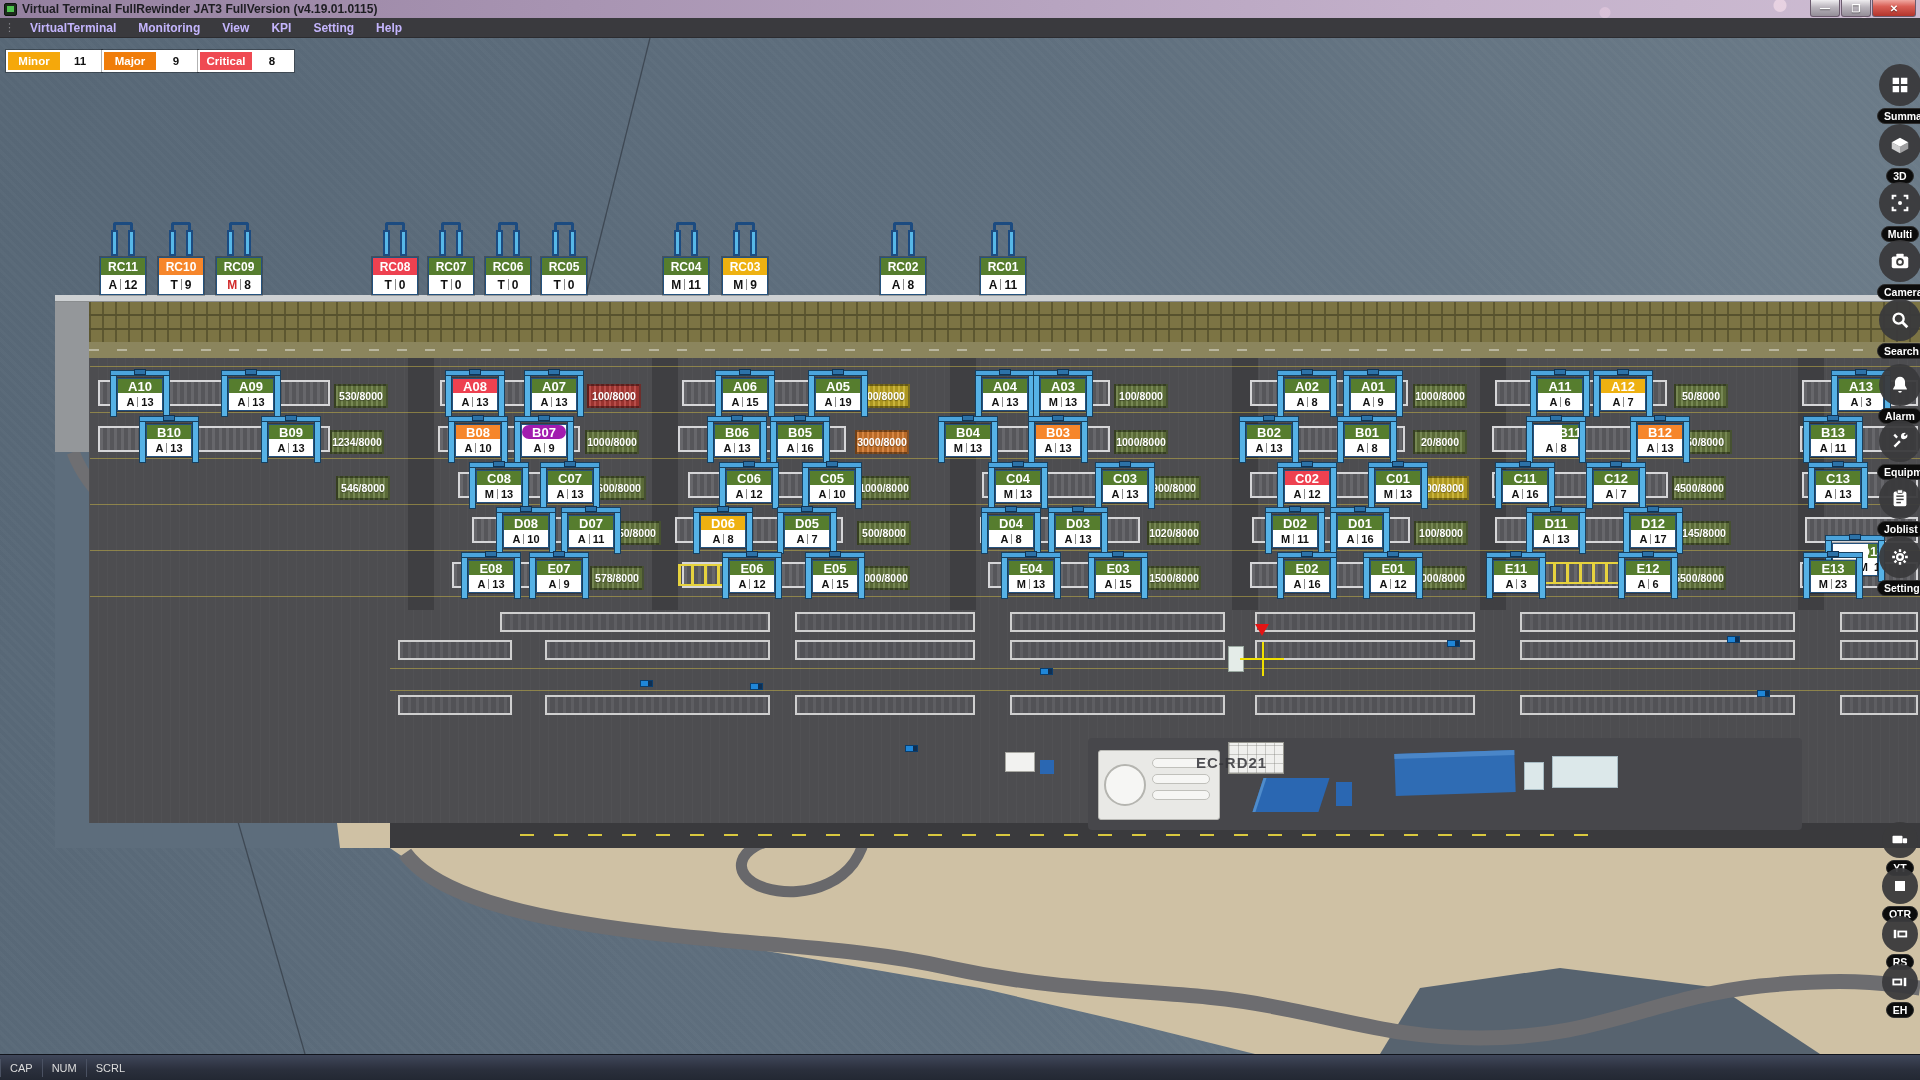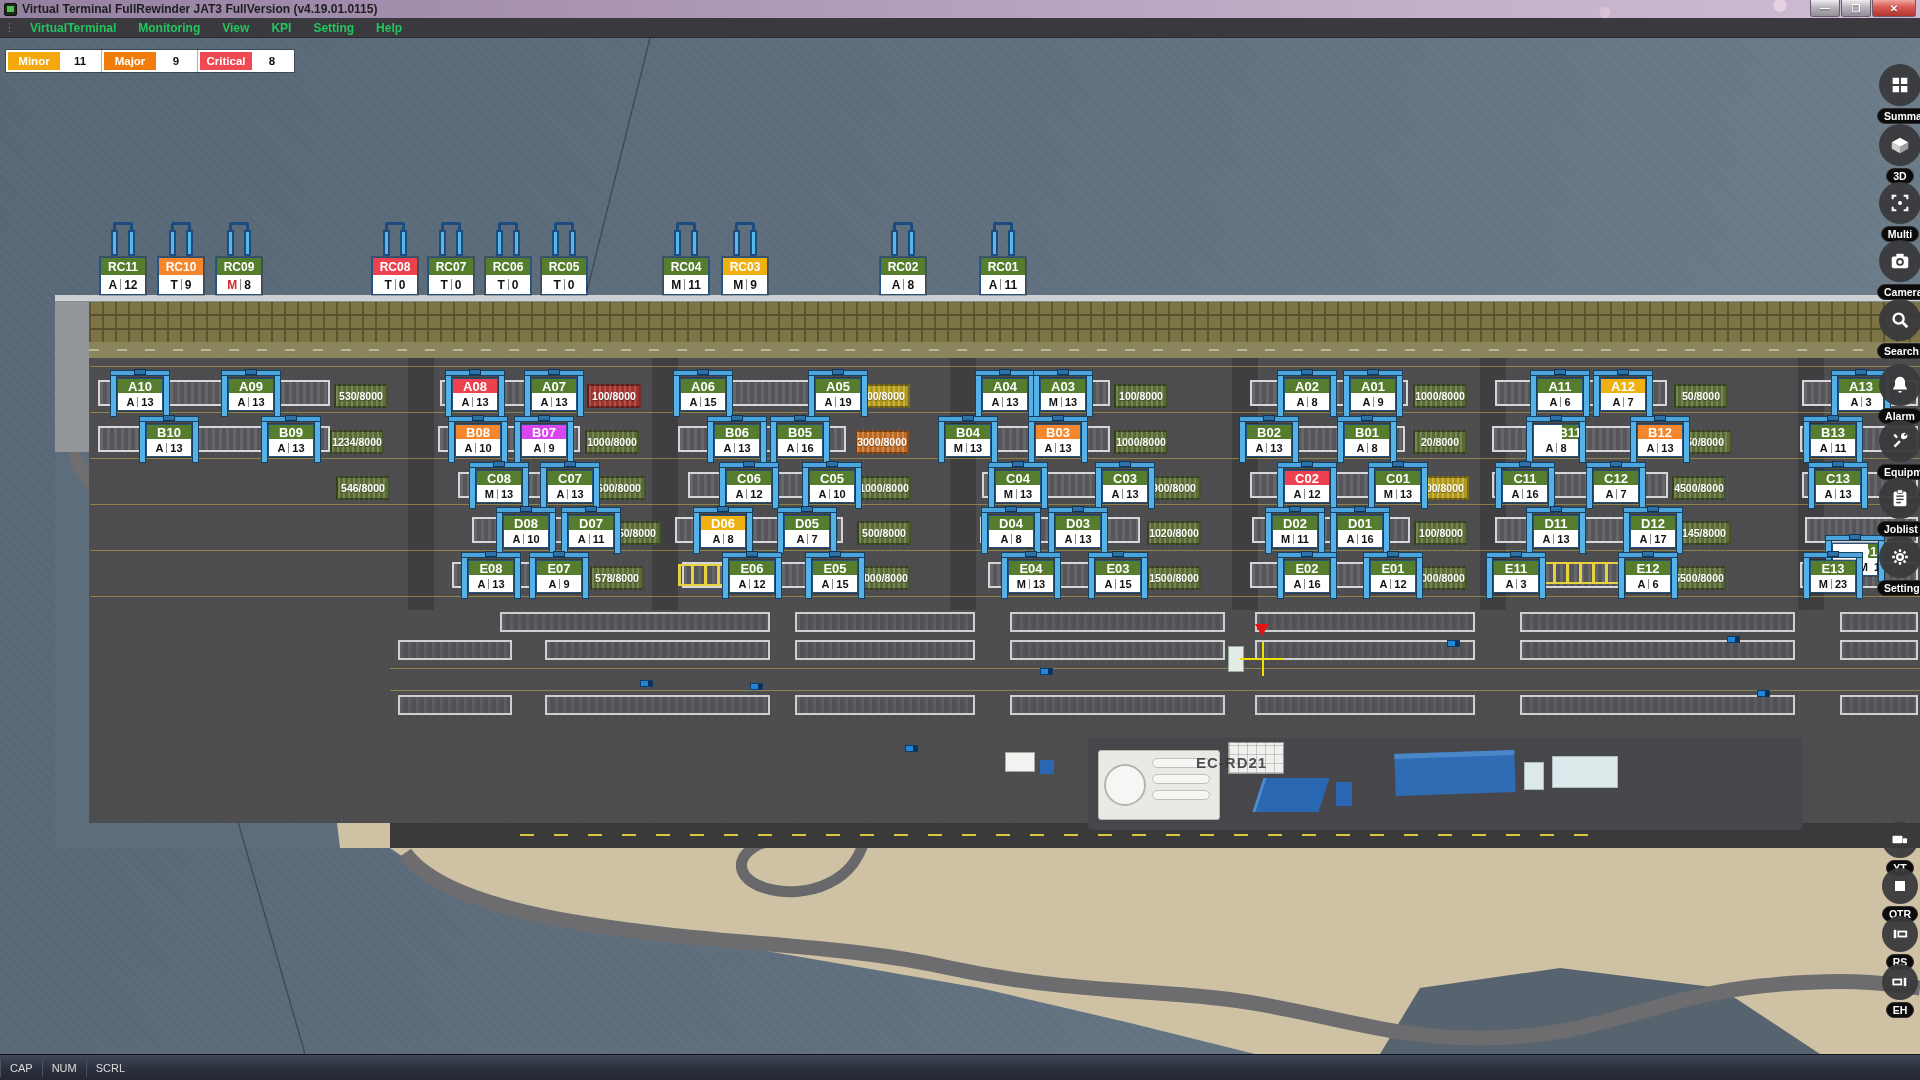--- a/index.html
+++ b/index.html
@@ -23,21 +23,21 @@
   .wbtn { height:17px; border:1px solid #6b5b6e; border-top:none; color:#fff; font-size:10px; font-weight:bold;
     display:flex; align-items:center; justify-content:center; border-radius:0 0 3px 3px; margin-left:1px;
     text-shadow:0 1px 1px rgba(0,0,0,.5); cursor:pointer; }
   .wbtn.minimize,.wbtn.restore { width:30px; background:linear-gradient(#efedf0,#b9b4bc 45%,#948e98); color:#fff; }
   .wbtn.close { width:44px; background:linear-gradient(#f0a8a2,#d95f56 40%,#b3342c); }
 
   
   #menubar { position:absolute; left:0; top:18px; width:1920px; height:20px; background:#3a3a3e;
     border-bottom:1px solid #2c2c30; display:flex; align-items:center; z-index:30; }
   #menu-grip { color:#8a8a90; font-size:11px; letter-spacing:-2px; padding:0 6px 0 4px; }
-  .menu-item { color:#22c55e; font-size:12px; font-weight:bold; padding:0 11px; height:20px;
+  .menu-item { color:#c4b5fd; font-size:12px; font-weight:bold; padding:0 11px; height:20px;
     display:flex; align-items:center; cursor:pointer; }
 
   
   #map { position:absolute; left:0; top:38px; width:1920px; height:1016px; overflow:hidden;
     background:linear-gradient(100deg,#576776 0%,#5e6e7d 45%,#667684 75%,#6d7d8a 100%); }
   #map .tex { position:absolute; inset:0;
     background:repeating-linear-gradient(45deg, rgba(255,255,255,.02) 0 3px, transparent 3px 7px);
     pointer-events:none; }
   #ground-svg { position:absolute; left:0; top:0; z-index:1; }
 
@@ -404,21 +404,21 @@
             <span>A</span>
             <span class="sep"></span>
             <span>10</span>
           </div>
         </div>
         <div class="card blk" style="left: 521px; top: 386px;">
           <div class="leg l"></div>
           <div class="leg r"></div>
           <div class="beam"></div>
           <div class="tab"></div>
-          <div class="hd" style="background: #d946ef;">B07</div>
+          <div class="hd" style="background: #a21caf; border-radius: 7px;">B07</div>
           <div class="bd">
             <span>A</span>
             <span class="sep"></span>
             <span>9</span>
           </div>
         </div>
         <div class="card blk" style="left: 476px; top: 432px;">
           <div class="leg l"></div>
           <div class="leg r"></div>
           <div class="beam"></div>
@@ -483,21 +483,21 @@
           <div class="leg r"></div>
           <div class="beam"></div>
           <div class="tab"></div>
           <div class="hd" style="background: rgb(86, 125, 46);">E07</div>
           <div class="bd">
             <span>A</span>
             <span class="sep"></span>
             <span>9</span>
           </div>
         </div>
-        <div class="card blk" style="left: 680px; top: 340px;">
+        <div class="card blk" style="left: 722px; top: 340px;">
           <div class="leg l"></div>
           <div class="leg r"></div>
           <div class="beam"></div>
           <div class="tab"></div>
           <div class="hd" style="background: rgb(86, 125, 46);">A06</div>
           <div class="bd">
             <span>A</span>
             <span class="sep"></span>
             <span>15</span>
           </div>

